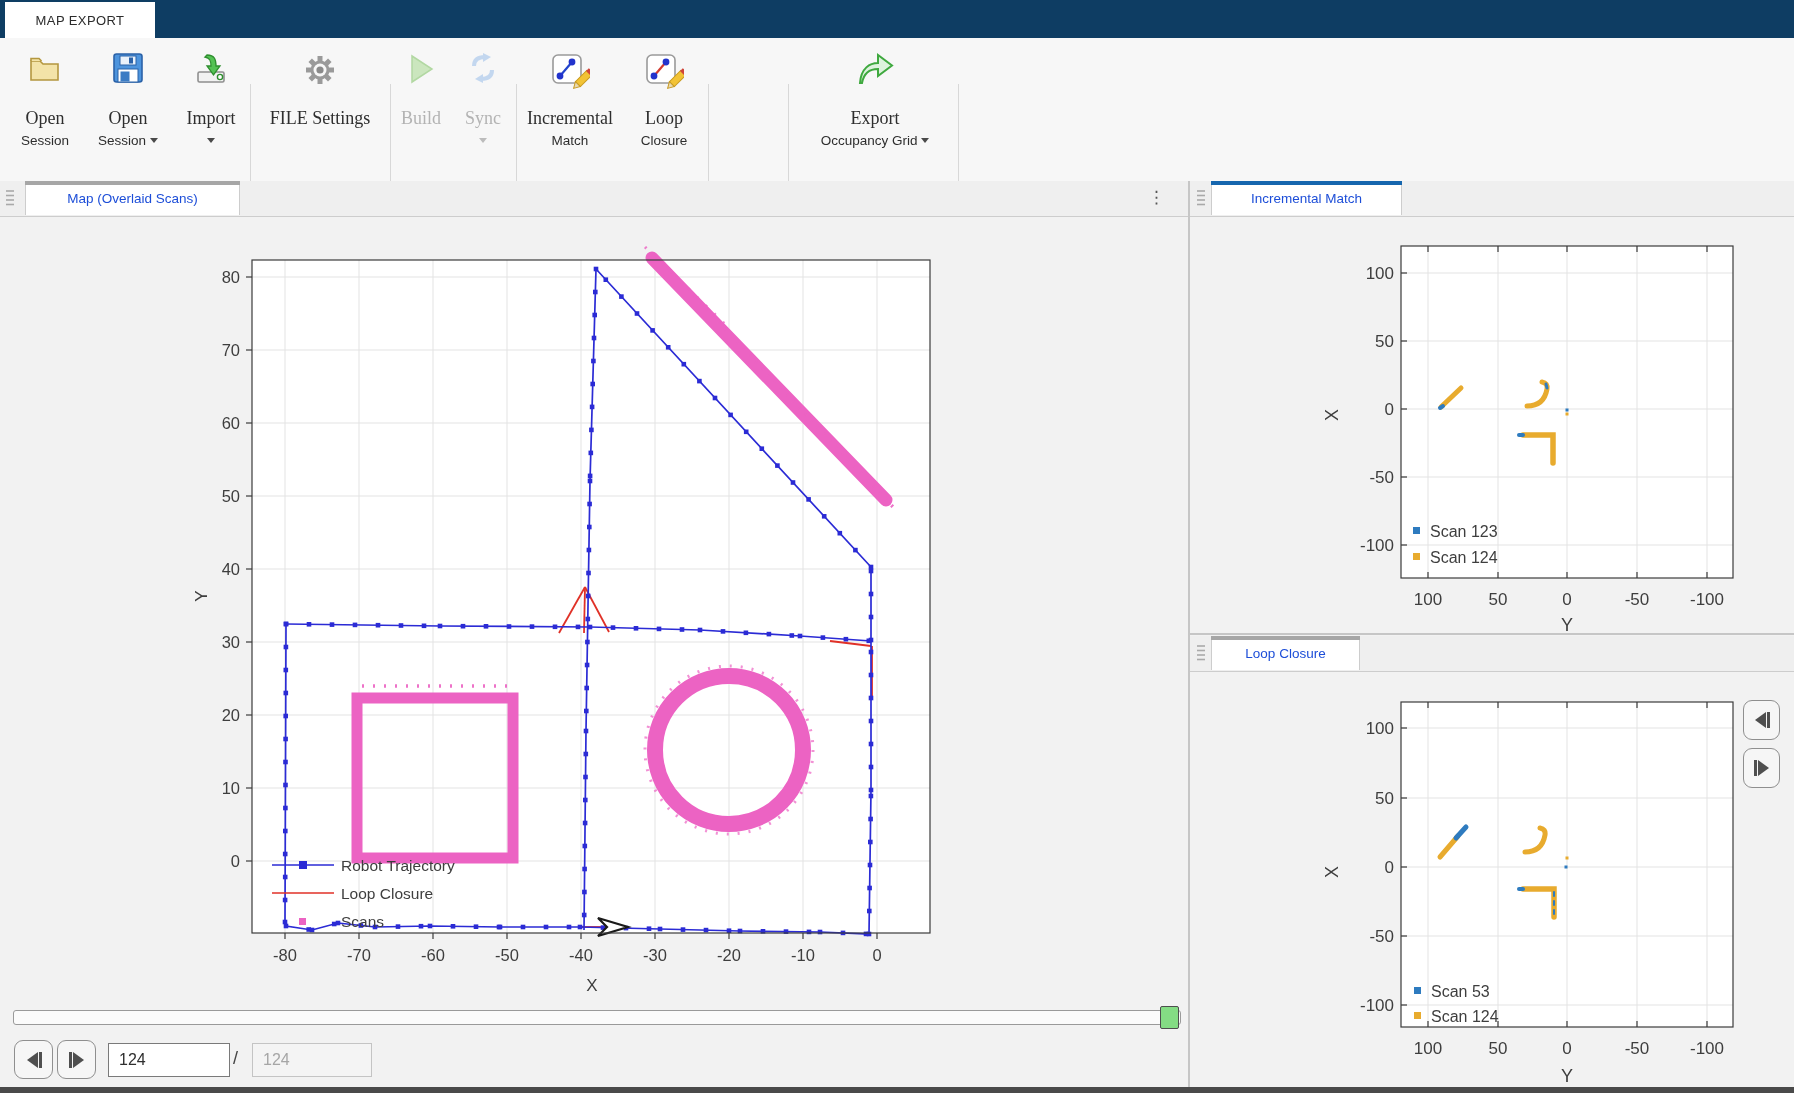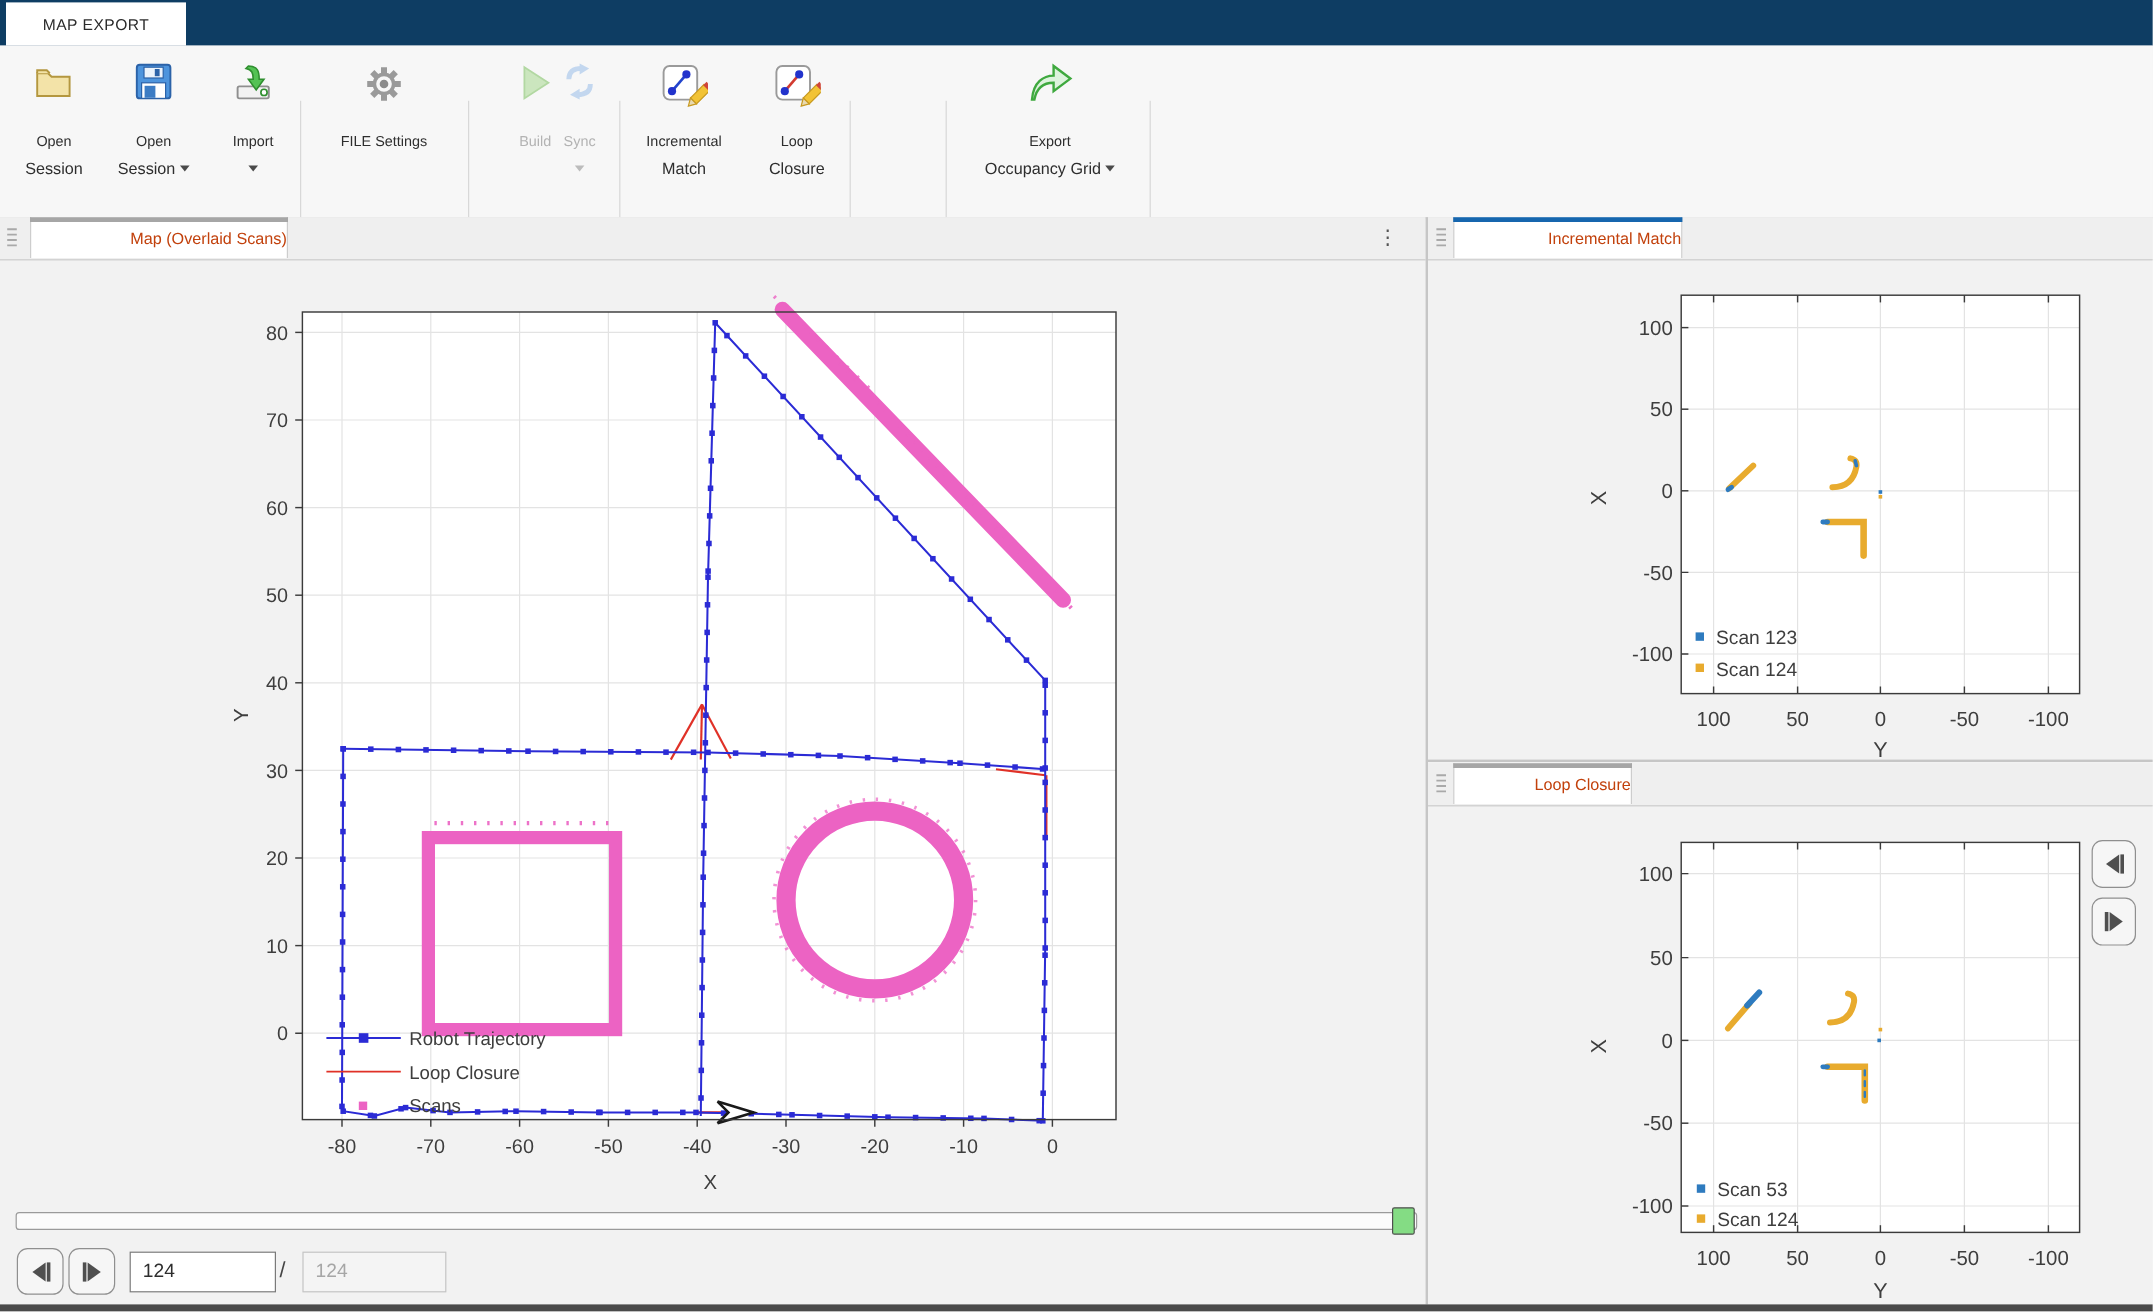--- a/index.html
+++ b/index.html
@@ -14,33 +14,33 @@
   
   .titlestrip{position:absolute;left:0;top:0;width:1794px;height:38px;background:var(--navy);}
   .ribbontab{position:absolute;left:5px;top:2px;width:150px;height:36px;background:#FFFFFF;
              display:flex;align-items:center;justify-content:center;font-size:13px;
              letter-spacing:.4px;color:#2B2B2B;}
   
   .toolstrip{position:absolute;left:0;top:38px;width:1794px;height:143px;background:var(--toolbg);
              border-bottom:1px solid var(--sep);}
   .tsbtn{position:absolute;top:10px;height:125px;text-align:center;}
   .tsbtn .ticon{position:absolute;top:4px;left:50%;transform:translateX(-50%);}
-  .tsbtn .l1{position:absolute;top:62px;width:100%;font-size:12px;line-height:17px;}
+  .tsbtn .l1{position:absolute;top:62px;width:100%;font-size:18px;line-height:17px;font-family:Liberation Serif, serif;}
   .tsbtn .l2{position:absolute;top:84px;width:100%;font-size:13.5px;line-height:17px;}
   .tsbtn.disabled .l1,.tsbtn.disabled .l2{color:var(--dim);}
   .caret{display:inline-block;width:0;height:0;border-left:4.5px solid transparent;
          border-right:4.5px solid transparent;border-top:5px solid #4A4A4A;vertical-align:2px;}
   .caret.gray{border-top-color:#BCBCBC;}
   .tsep{position:absolute;top:46px;width:1px;height:130px;background:var(--sep);}
   .grplabel{position:absolute;top:160px;font-size:11px;color:var(--grp);text-align:center;letter-spacing:.3px;}
   
   .tabbar{position:absolute;height:35px;background:var(--tabbg);border-bottom:1px solid var(--border);}
   .ptab{position:absolute;top:0;height:34px;background:#FFFFFF;border-left:1px solid var(--border);
-        border-right:1px solid var(--border);display:flex;align-items:center;justify-content:flex-end;
-        font-size:13.5px;color:#c2410c;}
+        border-right:1px solid var(--border);display:flex;align-items:center;justify-content:center;
+        font-size:13.5px;color:#1d4ed8;}
   .ptab .acc{position:absolute;left:-1px;right:-1px;top:0;height:4px;}
   .grip{position:absolute;top:8px;width:12px;height:18px;}
   .kebab{position:absolute;font-size:17px;color:#555;line-height:18px;}
   .vsep{position:absolute;left:1188px;top:181px;width:2px;height:906px;background:#C6C6C6;}
   svg text{font-family:"Liberation Sans",sans-serif;fill:#3E3E3E;}
   
   .slider-track{position:absolute;left:13px;top:1010px;width:1168px;height:15px;background:#FBFBFB;
                 border:1.5px solid #9A9A9A;border-radius:3px;box-sizing:border-box;}
   .slider-thumb{position:absolute;left:1160px;top:1006px;width:19px;height:23px;background:#84DC84;
                 border:1px solid #4E4E4E;border-radius:2px;box-sizing:border-box;}
@@ -116,21 +116,21 @@
             </g>
             <circle cx="19" cy="18" r="6.5" fill="#F7F7F7"></circle>
             <circle cx="19" cy="18" r="3.6" fill="#8A8A8A"></circle>
           </svg>
       </span>
       <div class="l1">FILE Settings</div>
     </div>
 
     <div class="tsep" style="left:390px;"></div>
 
-    <div class="tsbtn disabled" style="left:420px;width:52px;text-align:center;">
+    <div class="tsbtn disabled" style="left:395px;width:52px;text-align:center;">
       <span class="ticon">
         <svg width="34" height="34" viewBox="0 0 34 34">
             <path d="M8 4 L28 17 L8 30 Z" fill="#CBE6BE" stroke="#B2D8A2" stroke-width="1.5"></path>
           </svg>
       </span>
       <div class="l1">Build</div>
     </div>
 
     <div class="tsbtn disabled" style="left:456px;width:54px;">
       <span class="ticon">

